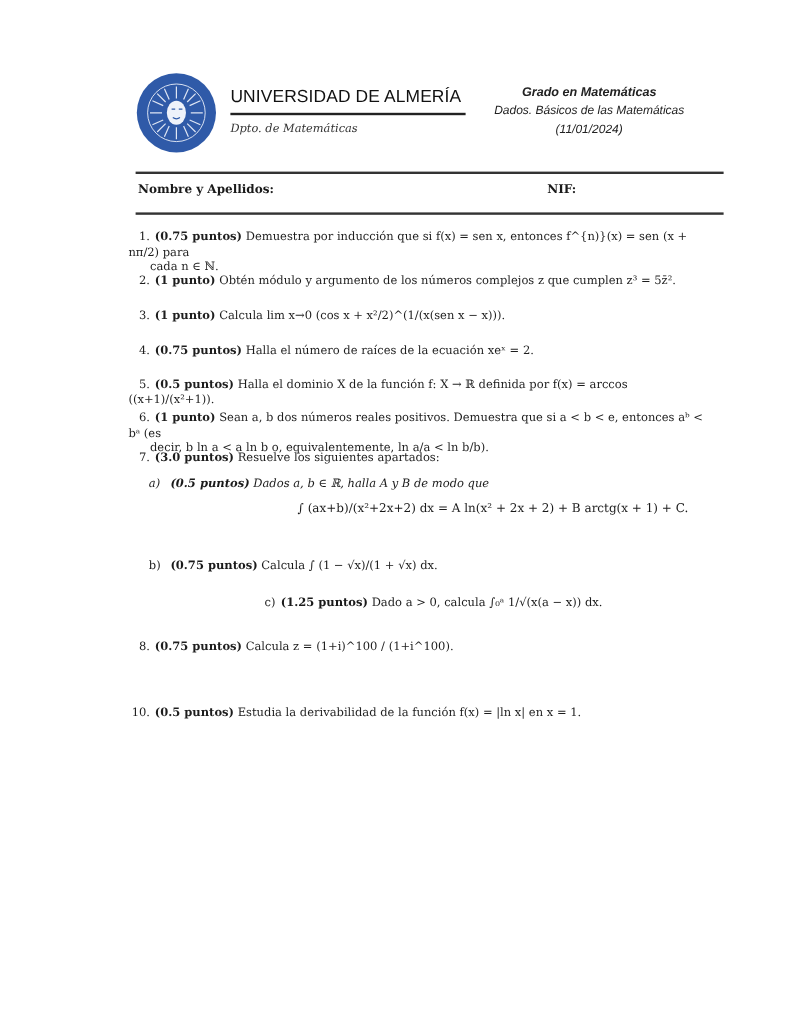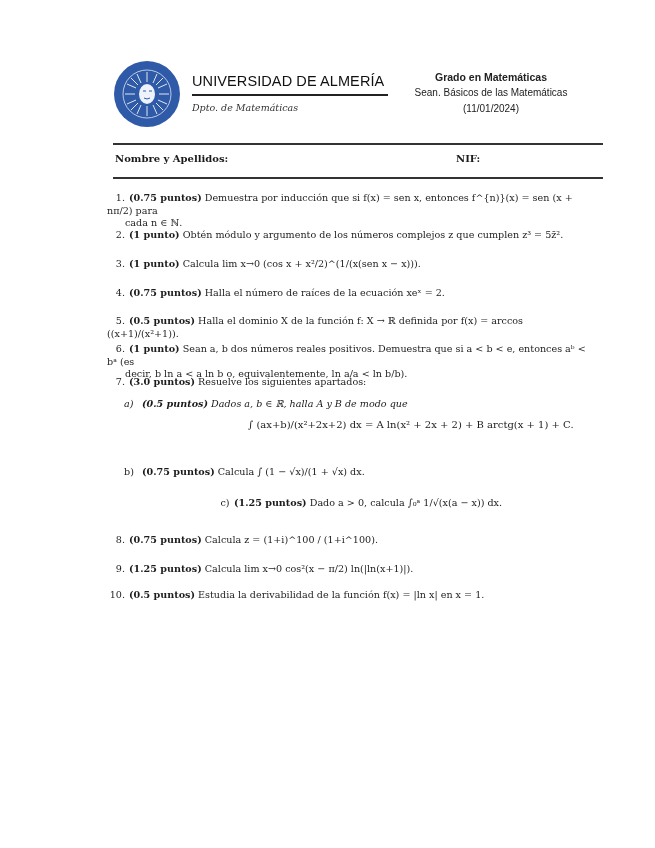--- a/index.html
+++ b/index.html
@@ -4,21 +4,21 @@
 <style>
   html, body { margin:0; padding:0; background:#ffffff; }
   body { width:655px; height:848px; position:relative; overflow:hidden; font-family:"DejaVu Serif", serif; color:#1a1a1a; }
   .page { position:absolute; left:16px; top:0; width:655px; height:660px; }
 
   .seal { position:absolute; left:97px; top:60px; width:68px; height:68px; }
   .uni-name { position:absolute; left:176px; top:73px; font-family:"Liberation Sans", sans-serif; font-size:14.5px; color:#111; letter-spacing:0.1px; }
   .uni-rule { position:absolute; left:176px; top:94px; width:196px; height:2px; background:#222; }
   .dept { position:absolute; left:176px; top:102px; font-family:"DejaVu Serif", serif; font-style:italic; font-size:9.5px; color:#333; }
 
-  .hdr-right { position:absolute; left:395px; top:69px; width:160px; text-align:center; font-family:"Liberation Sans", sans-serif; color:#222; }
+  .hdr-right { position:absolute; left:395px; top:69px; width:160px; text-align:center; font-family:"Liberation Sans", sans-serif; color:#222;font-style:italic; }
   .hdr-right .degree { font-weight:bold; font-size:10.5px; line-height:16px; }
   .hdr-right .subject { font-size:10px; line-height:16px; }
   .hdr-right .date { font-size:10px; line-height:16px; }
 
   .rule-top { position:absolute; left:97px; top:143px; width:490px; height:2px; background:#333; }
   .rule-bot { position:absolute; left:97px; top:177px; width:490px; height:2px; background:#333; }
   .lbl-name { position:absolute; left:99px; top:153px; font-weight:bold; font-size:10px; }
   .lbl-nif { position:absolute; left:440px; top:153px; font-weight:bold; font-size:10px; }
 
   .q { position:absolute; left:91px; width:490px; font-size:9.6px; line-height:12.5px; color:#1d1d1d; }
@@ -59,21 +59,21 @@
     <ellipse cx="34" cy="34" rx="8" ry="10" fill="#eef2fa"></ellipse>
     <path d="M30 31 h3 M36 31 h3 M31 38 q3 2 6 0" stroke="#2f5aa8" stroke-width="1" fill="none"></path>
   </svg>
 
   <div class="uni-name">UNIVERSIDAD DE ALMERÍA</div>
   <div class="uni-rule"></div>
   <div class="dept">Dpto. de Matemáticas</div>
 
   <div class="hdr-right">
     <div class="degree">Grado en Matemáticas</div>
-    <div class="subject">Sean. Básicos de las Matemáticas</div>
+    <div class="subject">Dados. Básicos de las Matemáticas</div>
     <div class="date">(11/01/2024)</div>
   </div>
 
   <div class="rule-top"></div>
   <div class="lbl-name">Nombre y Apellidos:</div>
   <div class="lbl-nif">NIF:</div>
   <div class="rule-bot"></div>
 
   <div class="q" style="top:192px;">
     <span class="num">1.</span><span class="pts">(0.75 puntos)</span>
@@ -133,24 +133,19 @@
     <span>Dado a &gt; 0, calcula</span>
     <span class="m">∫₀ᵃ 1/√(x(a − x)) dx.</span>
   </div>
 
   <div class="q" style="top:534px;">
     <span class="num">8.</span><span class="pts">(0.75 puntos)</span>
     <span>Calcula z =</span>
     <span class="m">(1+i)^100 / (1+i^100).</span>
   </div>
 
-  <div class="q" style="top:563px;">
-    <span class="num">9.</span><span class="pts">(1.25 puntos)</span>
-    <span>Calcula</span>
-    <span class="m">lim x→0 cos²(x − π/2) ln(|ln(x+1)|).</span>
-  </div>
 
   <div class="q" style="top:589px;">
     <span class="num">10.</span><span class="pts">(0.5 puntos)</span>
     <span>Estudia la derivabilidad de la función f(x) = |ln x| en x = 1.</span>
   </div>
 
 </div>
 
 </body></html>

